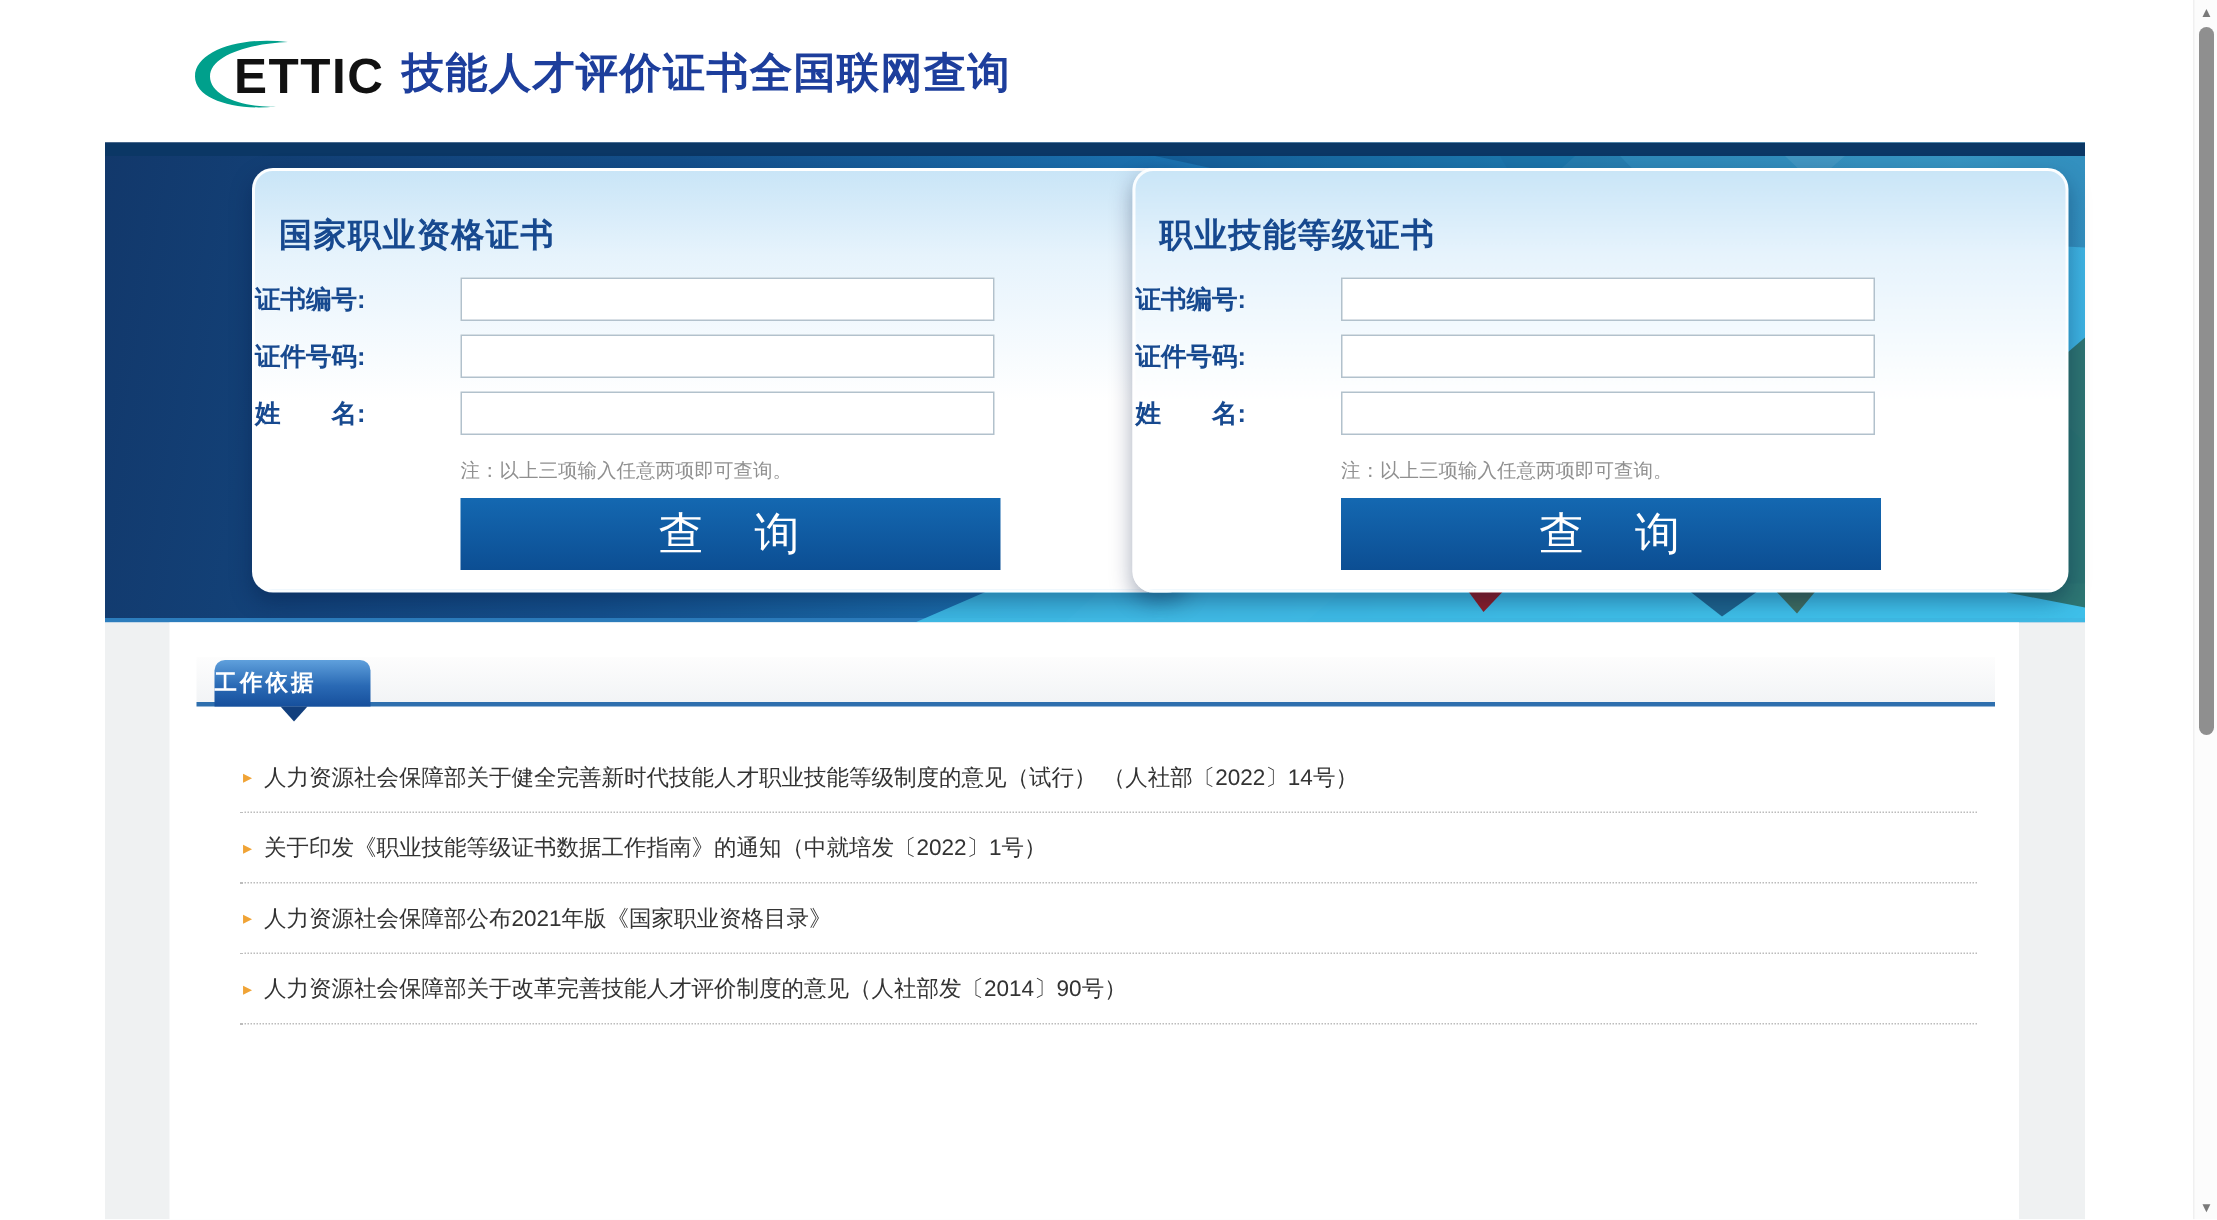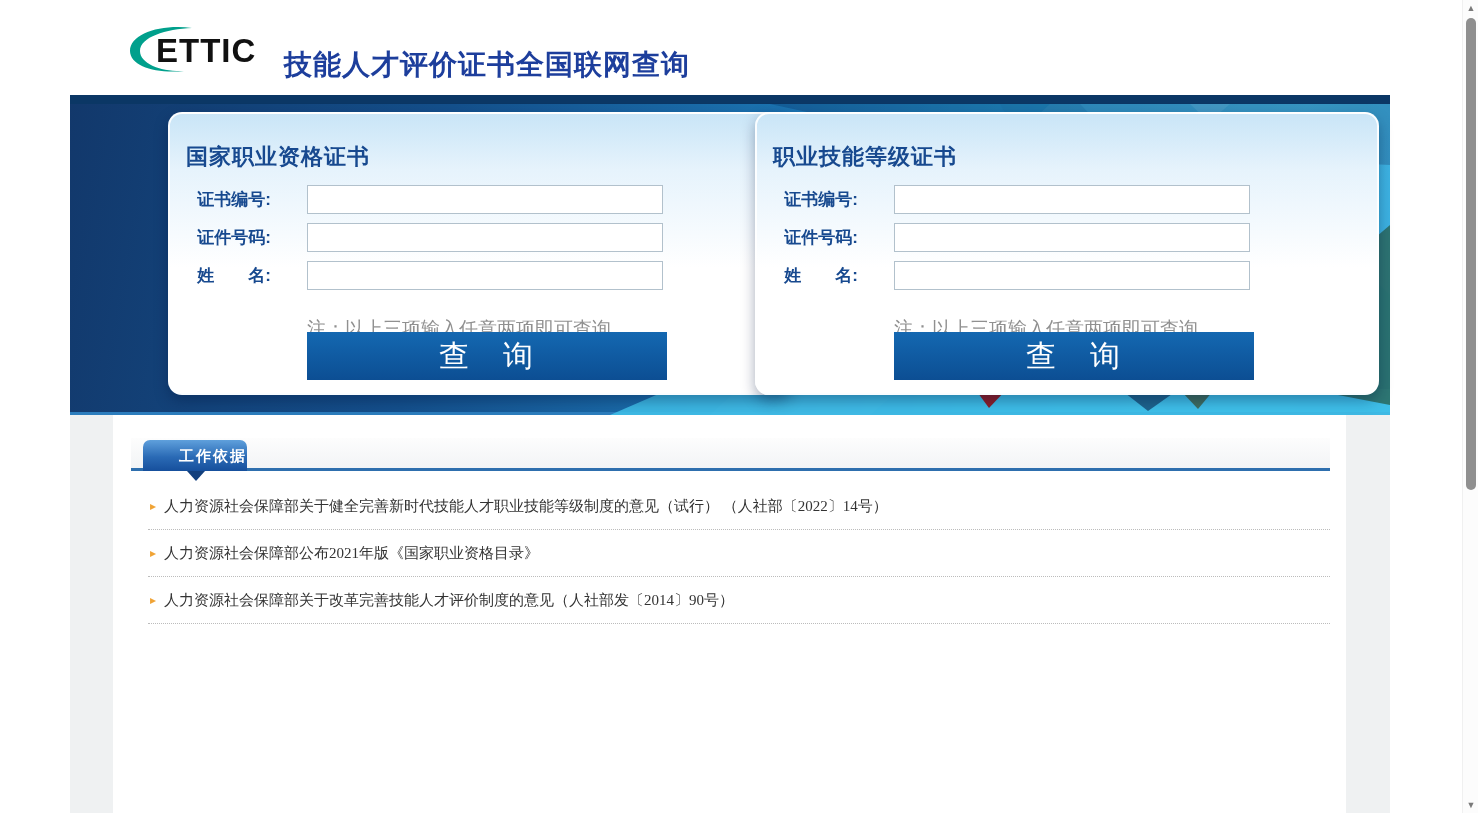--- a/index.html
+++ b/index.html
@@ -4,57 +4,57 @@
 <style>
   html,body{margin:0;padding:0;background:#fff;}
   body{font-family:"Liberation Sans","DejaVu Sans",sans-serif;-webkit-font-smoothing:antialiased;}
   .viewport{position:relative;width:1478px;height:813px;overflow:hidden;background:#fff;}
 
   
   .site-header{position:absolute;left:0;top:0;width:1462px;height:95px;background:#fff;}
   .logo{position:absolute;left:122px;top:22px;width:145px;height:54px;}
   .logo svg{display:block;}
   .logo-text{position:absolute;left:34px;top:10px;font-size:33px;font-weight:800;color:#111;letter-spacing:1px;font-family:"Liberation Sans",sans-serif;}
-  .site-title{position:absolute;left:268px;top:30px;margin:16px;font-size:28px;font-weight:bold;color:#1d3e9c;letter-spacing:1px;}
+  .site-title{position:absolute;left:268px;top:30px;margin:0;font-size:28px;font-weight:bold;color:#1d3e9c;letter-spacing:1px;}
 
   
   .banner{position:absolute;left:70px;top:95px;width:1320px;height:320px;
     background:linear-gradient(100deg,#12386b 0%,#14508c 28%,#1c74b2 52%,#2aa3d8 74%,#34b5e5 90%,#2aa9de 100%);
     border-bottom:3px solid #2c7dbd;box-sizing:border-box;}
   .banner-topbar{position:absolute;left:0;top:0;width:100%;height:9px;background:#0b3765;}
   .banner-decor{position:absolute;left:0;top:0;width:1320px;height:320px;}
 
   
   .card{position:absolute;top:17px;width:624px;height:283px;border-radius:14px;
     background:linear-gradient(180deg,#c9e5f7 0%,#e6f3fc 20%,#ffffff 55%);
     border:2px solid rgba(255,255,255,.9);box-sizing:border-box;
     box-shadow:0 6px 14px rgba(0,20,60,.35);}
   .card.left{left:98px;}
   .card.right{left:685px;}
   .card h2{position:absolute;left:16px;top:28px;margin:0;font-size:22px;font-weight:bold;color:#17498f;letter-spacing:1px;}
   .form{position:absolute;left:0;top:70px;width:100%;}
   .row{display:flex;align-items:center;height:31px;margin-bottom:7px;}
-  .row label{width:128px;text-align:center;padding-right:9px;font-size:17px;font-weight:bold;color:#17498f;white-space:pre;}
+  .row label{width:128px;text-align:left;padding-right:9px;font-size:17px;font-weight:bold;color:#17498f;white-space:pre;}
   .row input{width:356px;height:29px;border:1px solid #b2c1cc;background:#fff;outline:none;font-size:15px;padding:0 6px;box-sizing:border-box;}
-  .note{position:absolute;left:137px;top:202px;margin:0;font-size:19px;color:#909090;text-decoration:underline;}
+  .note{position:absolute;left:137px;top:191px;margin:0;font-size:13px;color:#909090;}
   .query-btn{position:absolute;left:137px;top:218px;width:360px;height:48px;border:none;cursor:pointer;
     background:linear-gradient(180deg,#1468b1 0%,#0c4e93 100%);color:#fff;font-size:30px;font-weight:normal;
     letter-spacing:2px;font-family:"Liberation Sans","DejaVu Sans",sans-serif;}
 
   
   .lower{position:absolute;left:70px;top:415px;width:1320px;height:398px;background:#eff1f2;}
   .content{position:absolute;left:43px;top:0;width:1233px;height:398px;background:#fff;}
   .tabstrip{position:absolute;left:18px;right:16px;top:23px;height:30px;border-bottom:3px solid #2e6fae;
     background:linear-gradient(180deg,#fdfdfd,#f2f4f6);}
   .tab{position:absolute;left:12px;bottom:-3px;width:104px;height:31px;border-radius:7px 7px 0 0;
     background:linear-gradient(180deg,#5fa0dc 0%,#2a6ab5 55%,#164f9c 100%);
-    color:#fff;font-size:15px;font-weight:bold;text-align:right;line-height:31px;letter-spacing:2px;cursor:pointer;}
+    color:#fff;font-size:15px;font-weight:bold;text-align:left;line-height:31px;letter-spacing:2px;cursor:pointer;}
   .tab-arrow{position:absolute;left:56px;bottom:-13px;width:0;height:0;
     border-left:9px solid transparent;border-right:9px solid transparent;border-top:10px solid #123f7d;}
-  .doc-list{position:absolute;left:35px;right:16px;top:68px;margin:0;padding:0;list-style:none;font-family:Liberation Serif, serif;}
+  .doc-list{position:absolute;left:35px;right:16px;top:68px;margin:12px;padding:0;list-style:none;}
   .doc-list li{height:46px;line-height:46px;border-bottom:1px dotted #bcbcbc;font-size:15px;color:#333;
     white-space:nowrap;overflow:hidden;cursor:pointer;}
   .doc-list li .bullet{color:#f0a335;font-size:12px;margin:0 8px 0 2px;vertical-align:1px;}
 
   
   .scrollbar{position:absolute;right:0;top:0;width:16px;height:813px;background:#fcfcfc;border-left:1px solid #f0f0f0;box-sizing:border-box;}
   .sb-btn{position:absolute;left:0;width:16px;height:16px;color:#7a7a7a;font-size:9px;text-align:center;line-height:16px;cursor:pointer;}
   .sb-up{top:0;}
   .sb-down{bottom:0;}
   .sb-thumb{position:absolute;left:3px;top:18px;width:10px;height:472px;background:#8f8f8f;border-radius:5px;cursor:pointer;}
@@ -134,20 +134,23 @@
     <div class="content">
       <div class="tabstrip">
         <div class="tab">工作依据</div>
         <div class="tab-arrow"></div>
       </div>
       <ul class="doc-list">
         <li>
           <span class="bullet">▸</span><span>人力资源社会保障部关于健全完善新时代技能人才职业技能等级制度的意见（试行） （人社部〔2022〕14号）</span>
         </li>
         <li>
+          <span class="bullet">▸</span><span>关于印发《职业技能等级证书数据工作指南》的通知（中就培发〔2022〕1号）</span>
+        </li>
+        <li>
           <span class="bullet">▸</span><span>人力资源社会保障部公布2021年版《国家职业资格目录》</span>
         </li>
         <li>
           <span class="bullet">▸</span><span>人力资源社会保障部关于改革完善技能人才评价制度的意见（人社部发〔2014〕90号）</span>
         </li>
       </ul>
     </div>
   </div>
 
   <div class="scrollbar">

